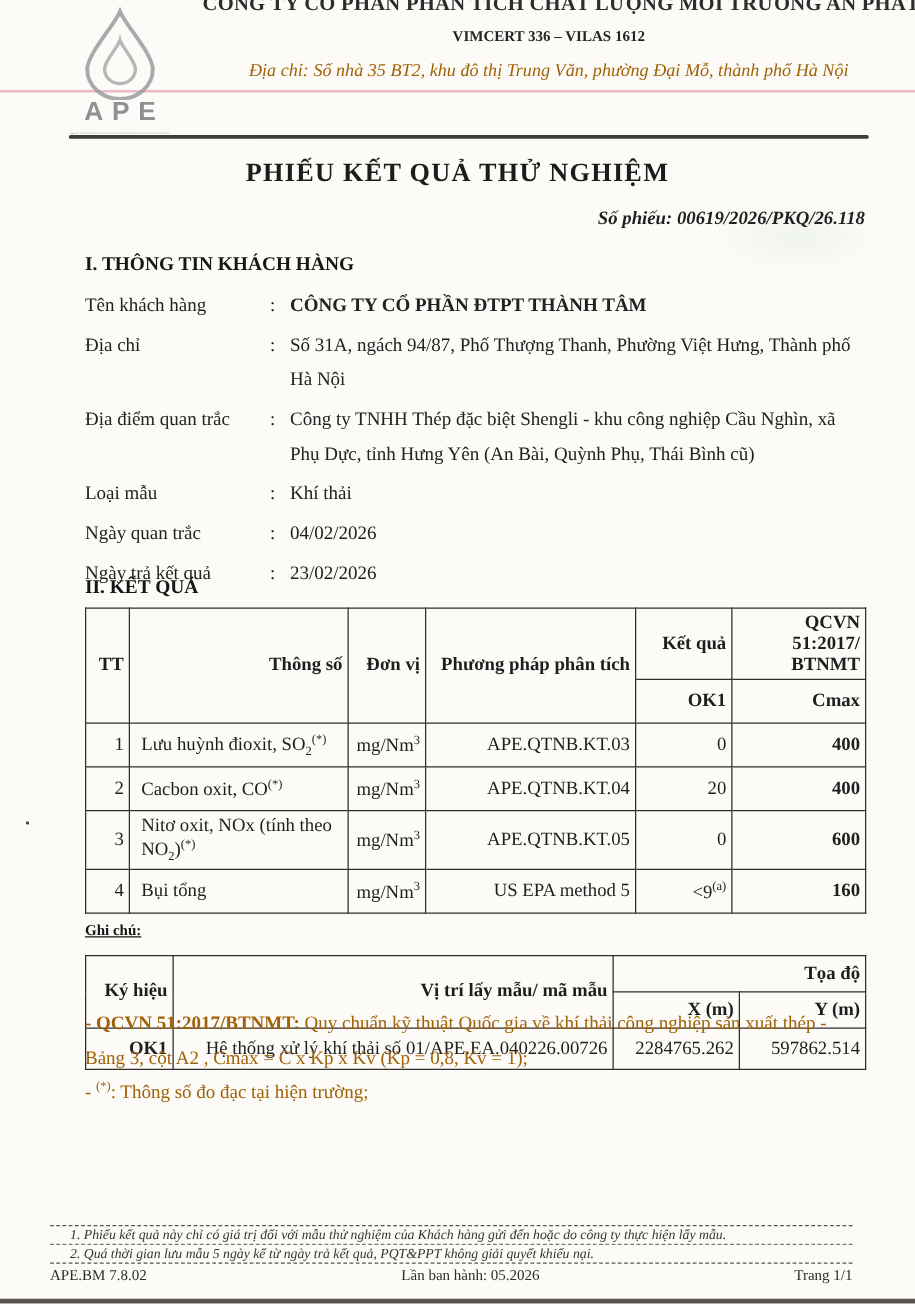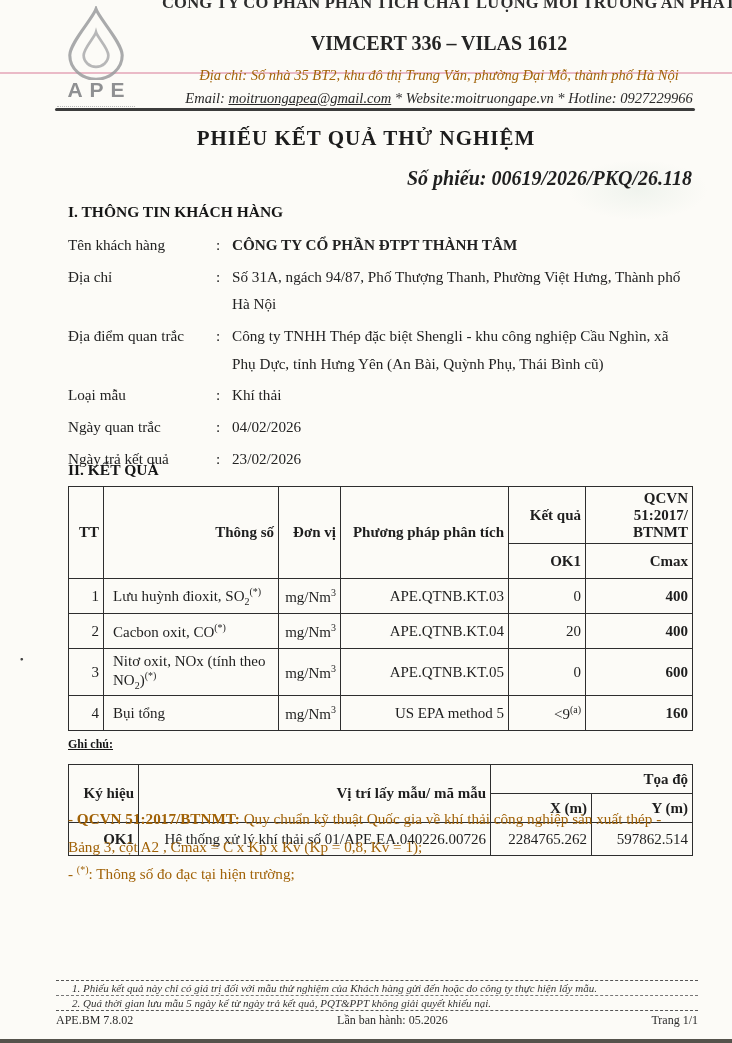--- a/index.html
+++ b/index.html
@@ -9,30 +9,30 @@
     font-family:"Liberation Serif", serif;
   }
   
   .logo{position:absolute;left:50px;top:6px;width:92px;text-align:center;}
   .logo svg{display:block;margin:0 auto;}
   .logo-text{font-family:"Liberation Sans",sans-serif;font-size:21px;font-weight:bold;
     color:#8f9092;letter-spacing:7px;margin-top:-2px;padding-left:7px;}
   .logo-tagline{height:4px;width:78px;margin:4px auto 0;border-top:1px dotted #b9b9b9;}
   .header-text{position:absolute;left:162px;right:16px;top:-7px;text-align:center;}
   .company{font-size:16.5px;font-weight:bold;color:#2d2d2d;letter-spacing:.2px;white-space:nowrap;}
-  .certs{font-size:20px;font-weight:bold;margin-top:19px;color:#252525;text-align:center;}
+  .certs{font-size:12px;font-weight:bold;margin-top:9px;color:#252525;text-align:center;}
   .addr{font-size:14.5px;font-style:italic;margin-top:12px;color:#a16207;}
   .contact{font-size:14.5px;font-style:italic;margin-top:6px;color:#2a2a2a;}
   .contact .mail{text-decoration:underline;}
   .pink-line{position:absolute;left:0;right:0;top:72px;height:1.5px;background:rgba(216,122,152,.5);}
   .header-rule{position:absolute;left:55px;width:640px;top:108px;height:2.5px;background:#3c3c3c;border-radius:2px;}
   
   .title{position:absolute;top:126px;left:0;width:100%;text-align:center;
     font-size:21px;font-weight:bold;letter-spacing:1px;color:#1c1c1c;}
-  .doc-no{position:absolute;top:167px;right:40px;font-size:20px;font-weight:bold;font-style:italic;color:#1f1f1f;}
+  .doc-no{position:absolute;top:167px;right:40px;font-size:15px;font-weight:bold;font-style:italic;color:#1f1f1f;}
   
   .sec-heading{position:absolute;left:68px;font-size:15.5px;font-weight:bold;color:#161616;text-align:right;}
   .info{position:absolute;left:68px;top:231px;width:626px;font-size:15.2px;line-height:1.82;}
   .info-row{display:flex;margin-bottom:4px;}
   .info-label{width:148px;flex:none;}
   .info-colon{width:16px;flex:none;}
   .info-value{flex:1;}
   .v-bold{font-weight:bold;}
   
   table{border-collapse:collapse;table-layout:fixed;width:624px;font-size:15px;color:#1e1e1e;}
@@ -48,21 +48,21 @@
   .cmax{font-weight:bold;}
   sup{font-size:10px;} sub{font-size:10px;}
   .ghichu{position:absolute;left:68px;top:737px;font-size:12px;font-weight:bold;text-decoration:underline;color:#161616;}
   .coords th{height:24px;}
   .coords td{height:28px;}
   .sym{font-weight:bold;}
   
   .notes{position:absolute;left:68px;top:805px;width:628px;font-size:15.2px;line-height:1.82;color:#a16207;}
   .notes .nb{font-weight:bold;}
   
-  .footer{position:absolute;left:56px;top:980px;width:642px;}
+  .footer{position:absolute;left:40px;top:980px;width:642px;}
   .fnotes{border-top:1.5px dashed #555;}
   .fnote{font-size:11px;font-style:italic;color:#333;padding:1px 0 1px 16px;border-bottom:1px dashed #777;}
   .fnote:last-child{border-bottom:1.5px dashed #555;}
   .frow{display:flex;justify-content:space-between;font-size:12px;color:#2c2c2c;padding-top:2px;}
   .frow .mid{flex:1;text-align:center;}
   .scan-edge{position:absolute;left:0;right:0;bottom:0;height:4px;background:#55534c;}
   .speck{position:absolute;left:20px;top:653px;font-size:11px;color:#444;transform:rotate(15deg);}
   .stamp-remnant{position:absolute;right:24px;top:160px;width:140px;height:60px;border-radius:50%;
     background:radial-gradient(closest-side, rgba(150,190,170,.12), rgba(150,190,170,0));}
 </style>
@@ -82,21 +82,20 @@
       </svg>
     </span>
     <div class="logo-text">APE</div>
     <div class="logo-tagline"></div>
   </div>
 
   <div class="header-text">
     <div class="company">CÔNG TY CỔ PHẦN PHÂN TÍCH CHẤT LƯỢNG MÔI TRƯỜNG AN PHÁT</div>
     <div class="certs">VIMCERT 336 – VILAS 1612</div>
     <div class="addr">Địa chỉ: Số nhà 35 BT2, khu đô thị Trung Văn, phường Đại Mỗ, thành phố Hà Nội</div>
-    <div class="contact"><span>Email: </span><span class="mail">moitruongapea@gmail.com</span><span> * Website:moitruongape.vn * Hotline: 0927229966</span></div>
   </div>
 
   <div class="header-rule"></div>
 
   <div class="title">PHIẾU KẾT QUẢ THỬ NGHIỆM</div>
   <div class="doc-no">Số phiếu: 00619/2026/PKQ/26.118</div>
 
   <div class="sec-heading" style="top:203px">I. THÔNG TIN KHÁCH HÀNG</div>
   <div class="info">
     <div class="info-row">

